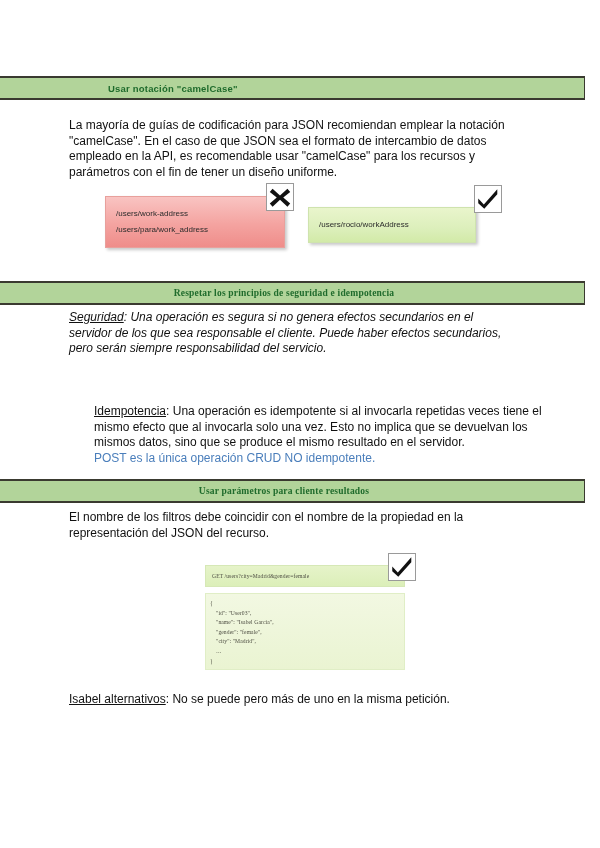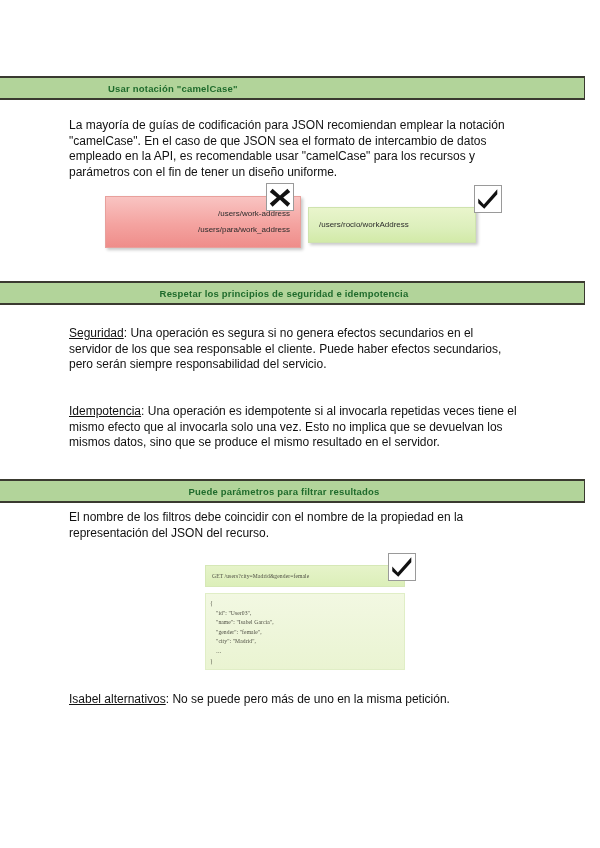--- a/index.html
+++ b/index.html
@@ -43,20 +43,21 @@
     font-size: 9.5px;
     font-weight: bold;
     color: #1f6b2c;
     letter-spacing: 0.2px;
     white-space: nowrap;
   }
   .section-bar.center .bar-title {
     left: 0;
     right: 16px;
     text-align: center;
+    font-family: Liberation Serif, serif;
   }
 
   
   .para {
     position: absolute;
     left: 69px;
     width: 450px;
     font-size: 12px;
     line-height: 15.6px;
     color: #111111;
@@ -80,25 +81,24 @@
     box-shadow: 2px 2px 3px rgba(0,0,0,0.22);
   }
   .ex-box .line {
     line-height: 16px;
     white-space: nowrap;
     font-family: "Liberation Sans", sans-serif;
   }
   .ex-bad {
     left: 105px;
     top: 196px;
-    width: 196px;
+    width: 180px;
     height: 52px;
     background: linear-gradient(180deg, #f9c4c2 0%, #f4a3a0 55%, #ef8d8a 100%);
     border: 1px solid #e8a09c;
-    text-align: right;
   }
   .ex-good {
     left: 308px;
     top: 207px;
     width: 168px;
     height: 36px;
     background: linear-gradient(180deg, #e9f5cc 0%, #dcefbb 60%, #d2eaa8 100%);
     border: 1px solid #cfe3ae;
   }
 
@@ -197,30 +197,31 @@
   <div class="mark mark-check">
     <svg viewBox="0 0 28 28" xmlns="http://www.w3.org/2000/svg" aria-hidden="true">
       <path d="M3.5 13.5 L9.5 20 L24 3.5 L24 9 L10 24.5 L3.5 18.5 Z" fill="#111111"></path>
     </svg>
   </div>
 
   <div class="section-bar center" style="top:281px;">
     <div class="bar-title">Respetar los principios de seguridad e idempotencia</div>
   </div>
 
-  <div class="para" style="top:326px;">
+  <div class="para" style="top:310px;font-style:italic;">
     <span class="u">Seguridad</span><span>: Una operación es segura si no genera efectos secundarios en el servidor de los que sea responsable el cliente. Puede haber efectos secundarios, pero serán siempre responsabilidad del servicio.</span>
   </div>
 
-  <div class="para" style="top:404px;">
+  <div class="para" style="top:404px;margin-left:25px;">
     <span class="u">Idempotencia</span><span>: Una operación es idempotente si al invocarla repetidas veces tiene el mismo efecto que al invocarla solo una vez. Esto no implica que se devuelvan los mismos datos, sino que se produce el mismo resultado en el servidor.</span>
+    <div class="blue">POST es la única operación CRUD NO idempotente.</div>
   </div>
 
   <div class="section-bar center" style="top:479px;">
-    <div class="bar-title">Puede parámetros para filtrar resultados</div>
+    <div class="bar-title">Usar parámetros para cliente resultados</div>
   </div>
 
   <div class="para" style="top:498px;margin-top:12px;">El nombre de los filtros debe coincidir con el nombre de la propiedad en la representación del JSON del recurso.</div>
 
   <div class="json-fig">
     <div class="json-req">
       <span class="json-req-text">GET /users?city=Madrid&amp;gender=female</span>
     </div>
     <div class="json-body">
       <div class="json-line">{</div>

